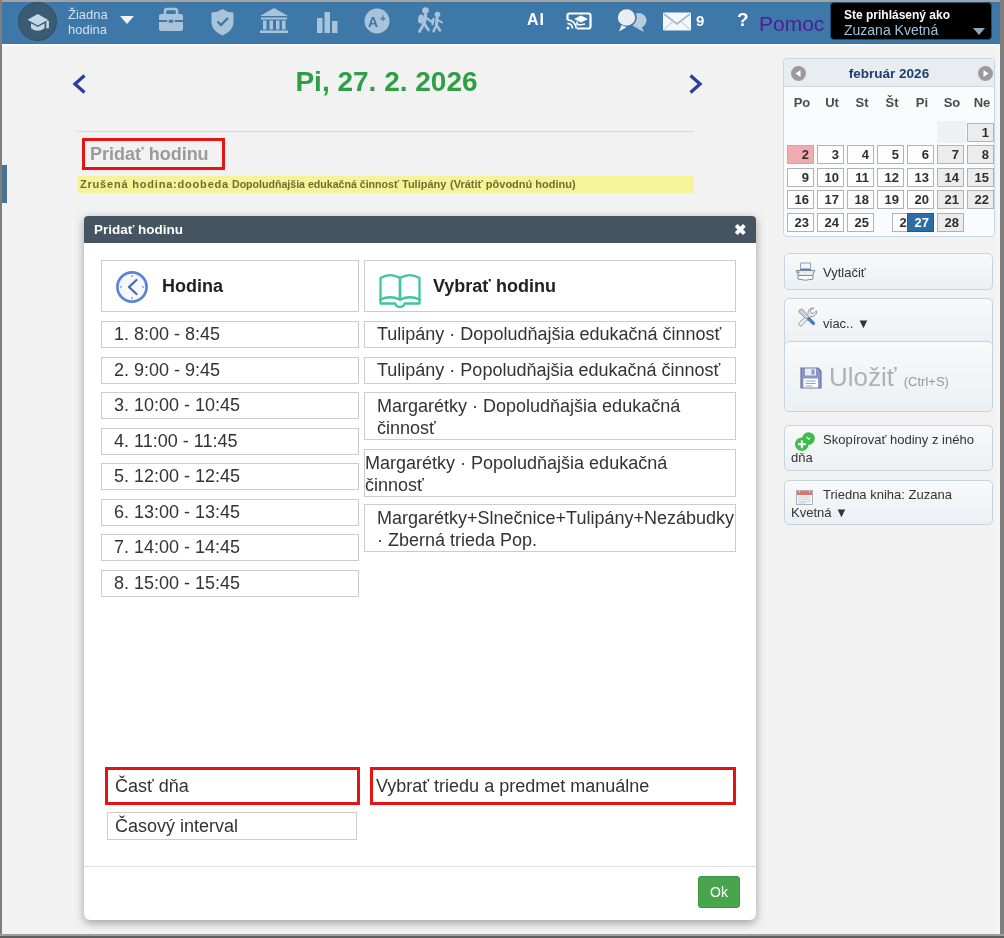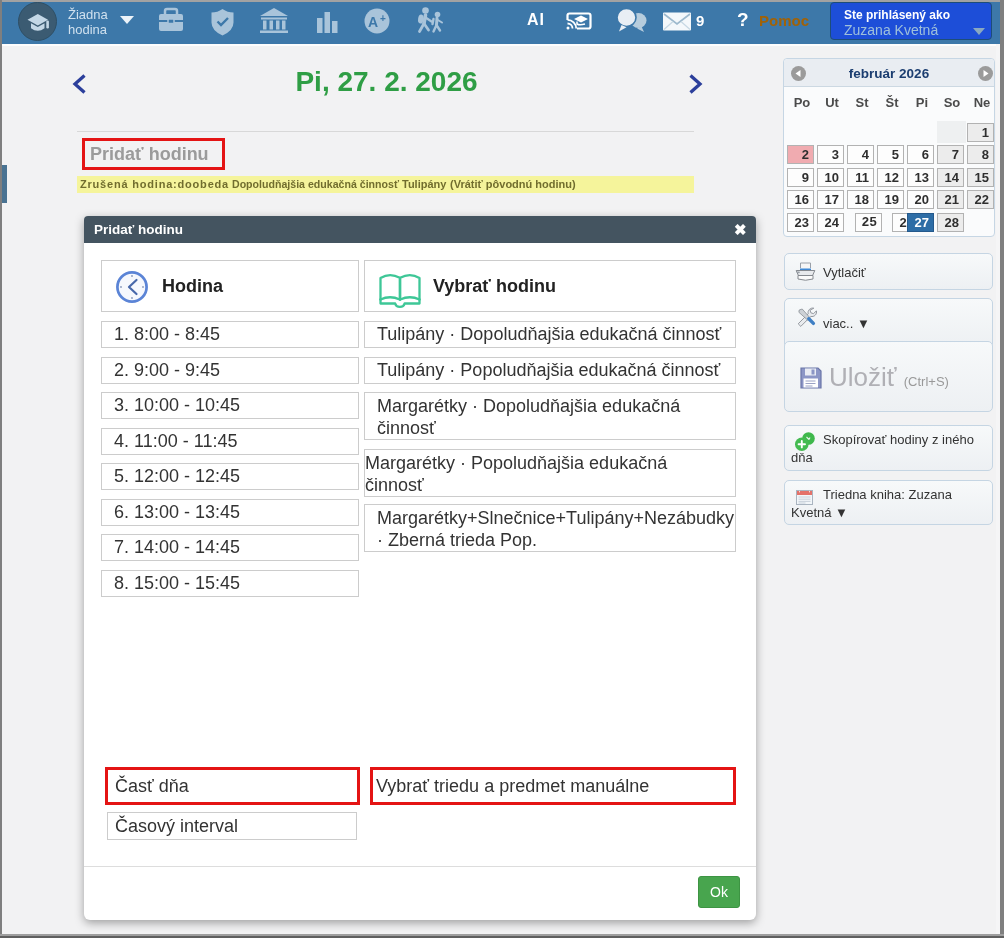--- a/index.html
+++ b/index.html
@@ -16,22 +16,22 @@
 #left-tab { left:2px; top:165px; width:5px; height:38px; background:#4a7392; z-index:51; }
 
 #topbar { left:0; top:2px; width:1004px; height:42px; background:#3d78a9; }
 #logo-circle { left:18px; top:2px; width:39px; height:39px; border-radius:50%; background:#3b5b72; border:1px solid #2e4f65; }
 #ziadna { left:68px; top:7px; color:#cfe0ee; font-size:13px; line-height:15px; }
 .navcaret { width:0; height:0; border-left:7px solid transparent; border-right:7px solid transparent; border-top:8px solid #ecf3f9; }
 #caret1 { left:120px; top:16px; }
 #ai { left:527px; top:11px; color:#fff; font-weight:bold; font-size:16px; letter-spacing:1px; }
 #num9 { left:696px; top:12px; color:#fff; font-weight:bold; font-size:15px; }
 #qmark { left:737px; top:9px; color:#fff; font-weight:bold; font-size:19px; }
-#pomoc { left:759px; top:12px; color:#a16207; font-weight:bold; font-size:15px; }
-#userbox { left:830px; top:2px; width:162px; height:38px; background:#1d4ed8; border:1px solid #1d4d79; border-radius:4px; }
+#pomoc { left:759px; top:12px; color:#4c1d95; font-weight:normal; font-size:21px; }
+#userbox { left:830px; top:2px; width:162px; height:38px; background:#000000; border:1px solid #1d4d79; border-radius:4px; }
 #userbox .l1 { position:absolute; left:13px; top:5px; color:#fff; font-weight:bold; font-size:12px; }
 #userbox .l2 { position:absolute; left:13px; top:19px; color:#9fc0da; font-size:14px; }
 #usercaret { left:973px; top:28px; width:0; height:0; border-left:6px solid transparent; border-right:6px solid transparent; border-top:7px solid #8aa8c0; }
 
 #arrowL { left:70px; top:73px; }
 #arrowR { left:687px; top:73px; }
 #datehdr { left:78px; top:66px; width:617px; text-align:center; color:#2f9e45; font-size:28px; font-weight:bold; }
 #hr1 { left:77px; top:131px; width:617px; height:1px; background:#d8d8d8; }
 #redbox1 { left:82px; top:138px; width:143px; height:32px; border:3px solid #e41414; }
 #redbox1 span { position:absolute; left:5px; top:3px; color:#9b9b9b; font-weight:bold; font-size:18px; }
@@ -216,21 +216,21 @@
   <div class="cell we" style="left:183px;top:109px;">15</div>
   <div class="cell" style="left:3px;top:131px;">16</div>
   <div class="cell" style="left:33px;top:131px;">17</div>
   <div class="cell" style="left:63px;top:131px;">18</div>
   <div class="cell" style="left:93px;top:131px;">19</div>
   <div class="cell" style="left:123px;top:131px;">20</div>
   <div class="cell we" style="left:153px;top:131px;">21</div>
   <div class="cell we" style="left:183px;top:131px;">22</div>
   <div class="cell" style="left:3px;top:154px;">23</div>
   <div class="cell" style="left:33px;top:154px;">24</div>
-  <div class="cell" style="left:71px;top:154px;font-family:Liberation Mono, monospace;">25</div>
+  <div class="cell" style="left:63px;top:154px;">25</div>
   <div class="cell" style="left:93px;top:154px;margin-left:15px;">26</div>
   <div class="cell sel" style="left:123px;top:154px;">27</div>
   <div class="cell we" style="left:153px;top:154px;">28</div>
 </div>
 
 <div class="abs" id="leftstrip"></div>
 
 <div class="abs sbtn" style="top:253px;height:37px;">
   <svg style="position:absolute;left:10px;top:8px;" width="21" height="19" viewBox="0 0 21 19">
     <path d="M5.5,6 V1 h10 v5" fill="#f6f6f6" stroke="#9aa0a8"></path>

